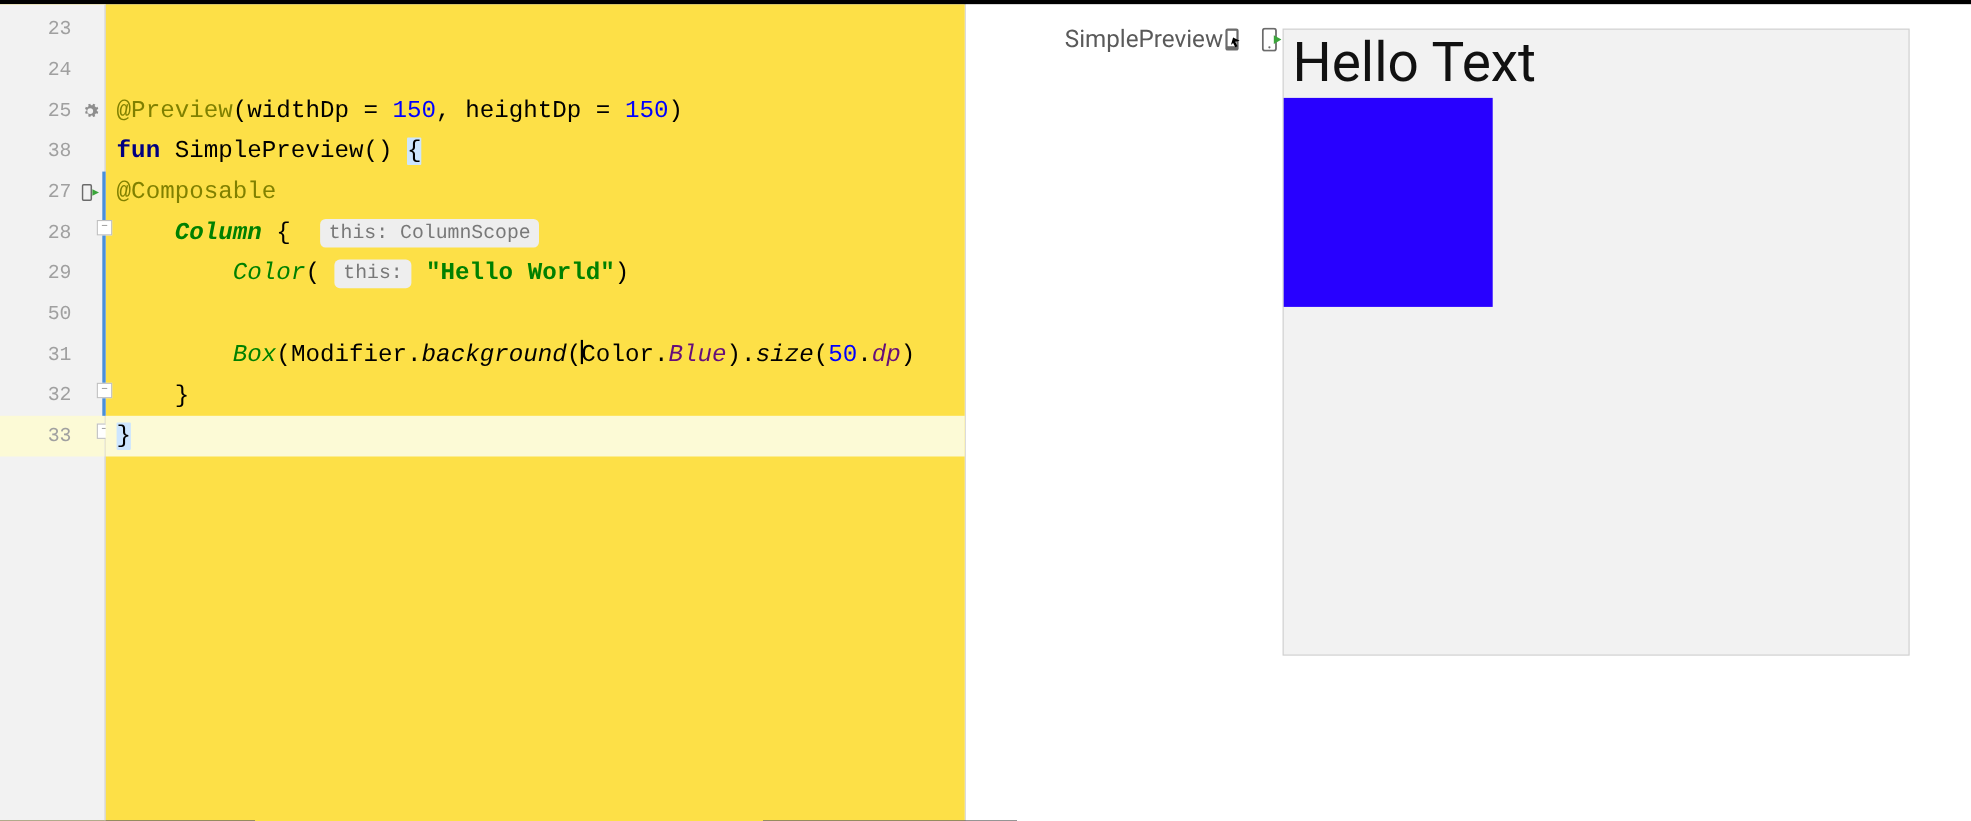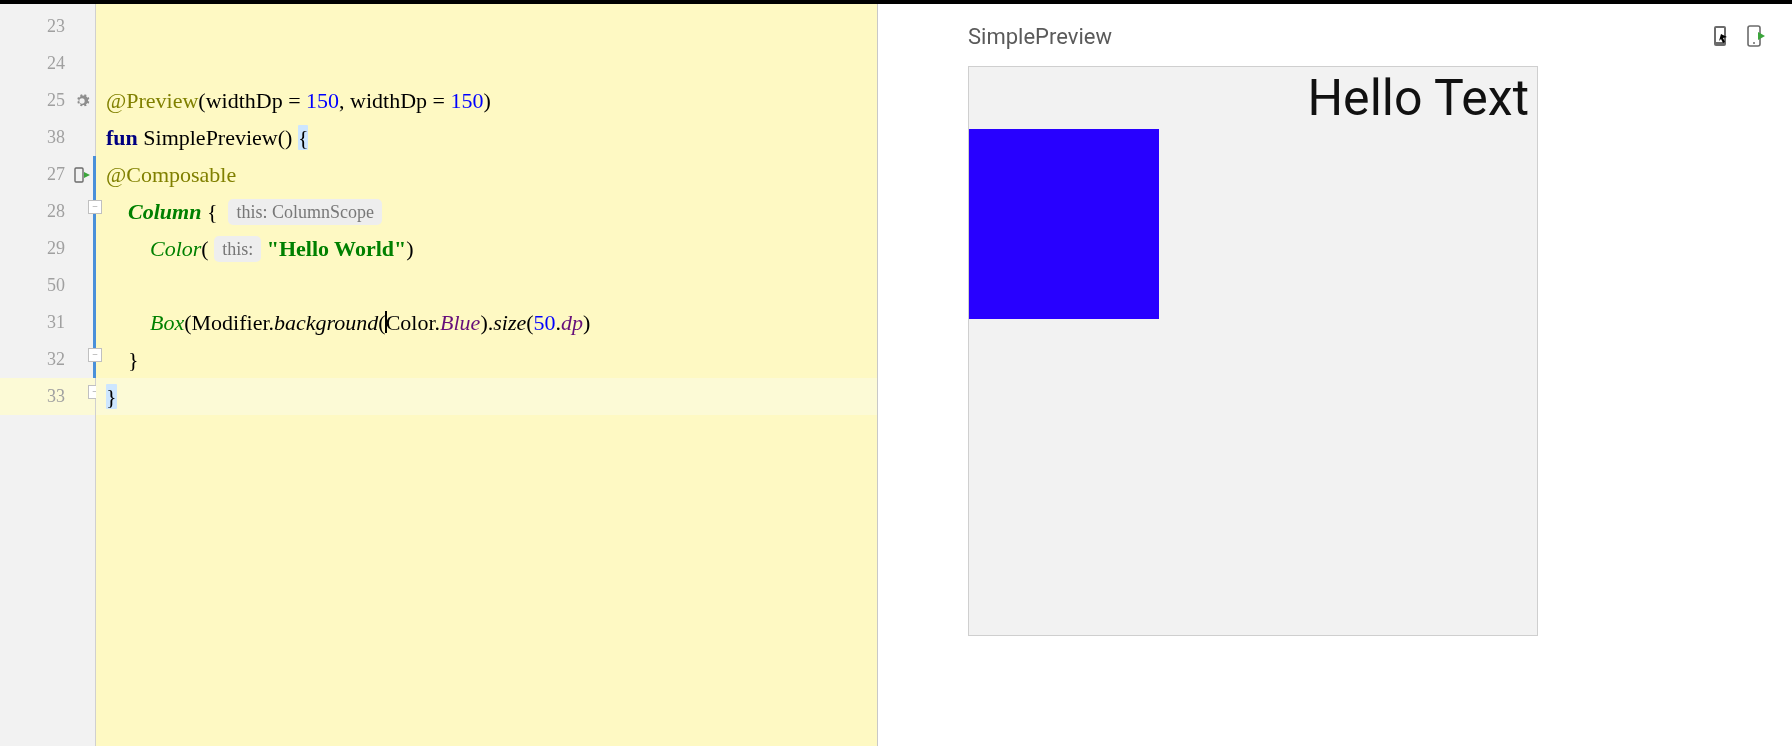--- a/index.html
+++ b/index.html
@@ -17,25 +17,24 @@
   }
   .app {
     display: flex;
     width: 100%;
     height: 742px;
     background: #fff;
   }
   
   .editor-pane {
     width: 877px;
-    background: #fef9c3;
+    background: #fde047;
     position: relative;
     display: flex;
     flex-direction: column;
-    font-family: Liberation Serif, serif;
   }
   .editor-scroll {
     display: flex;
     height: 100%;
   }
   .gutter {
     width: 96px;
     background: #f2f2f2;
     border-right: 1px solid #d0d0d0;
     padding-top: 4px;
@@ -134,23 +133,22 @@
   
   .splitter {
     width: 1px;
     background: #c8c8c8;
   }
   
   .preview-pane {
     flex: 1;
     background: #fff;
     display: flex;
-    flex-direction: column;
+    flex-direction: row;
     padding: 12px 26px 20px 90px;
-    text-align: right;
   }
   .preview-header {
     display: flex;
     align-items: center;
     height: 40px;
     color: #5a5a5a;
     font-family: -apple-system, "Segoe UI", Roboto, sans-serif;
     font-size: 22px;
   }
   .preview-header .spacer { flex: 1; }
@@ -251,21 +249,21 @@
       </div>
 
       <div class="code-col">
         <div class="blue-bar" style="top:152px;height:222px;"></div>
         <div class="fold-mark" style="top:196px">−</div>
         <div class="fold-mark" style="top:344px">−</div>
         <div class="fold-mark" style="top:381px">−</div>
 
         <div class="code-line"></div>
         <div class="code-line"></div>
-        <div class="code-line"><span class="kw-anno">@Preview</span><span class="punct">(widthDp = </span><span class="num">150</span><span class="punct">, widthDp = </span><span class="num">150</span><span class="punct">)</span></div>
+        <div class="code-line"><span class="kw-anno">@Preview</span><span class="punct">(widthDp = </span><span class="num">150</span><span class="punct">, heightDp = </span><span class="num">150</span><span class="punct">)</span></div>
         <div class="code-line"><span class="kw">fun</span><span class="fn-name"> SimplePreview() </span><span class="punct brace-hl">{</span></div>
         <div class="code-line"><span class="kw-anno">@Composable</span></div>
         <div class="code-line">    <span class="call-it-b">Column</span><span> </span><span class="punct">{</span>  <span class="hint">this: ColumnScope</span></div>
         <div class="code-line">        <span class="call-it">Color</span><span class="punct">( </span><span class="hint">this:</span><span> </span><span class="str">"Hello World"</span><span class="punct">)</span></div>
         <div class="code-line"></div>
         <div class="code-line">        <span class="call-it">Box</span><span class="punct">(Modifier.</span><span class="member-it">background</span><span class="punct">(</span><span class="caret-bar"></span><span class="type">Color</span><span class="punct">.</span><span class="purple-it">Blue</span><span class="punct">).</span><span class="member-it">size</span><span class="punct">(</span><span class="num">50</span><span class="punct">.</span><span class="purple-it">dp</span><span class="punct">)</span></div>
         <div class="code-line">    <span class="punct">}</span></div>
         <div class="code-line hl"><span class="punct brace-hl">}</span></div>
       </div>
     </div>

